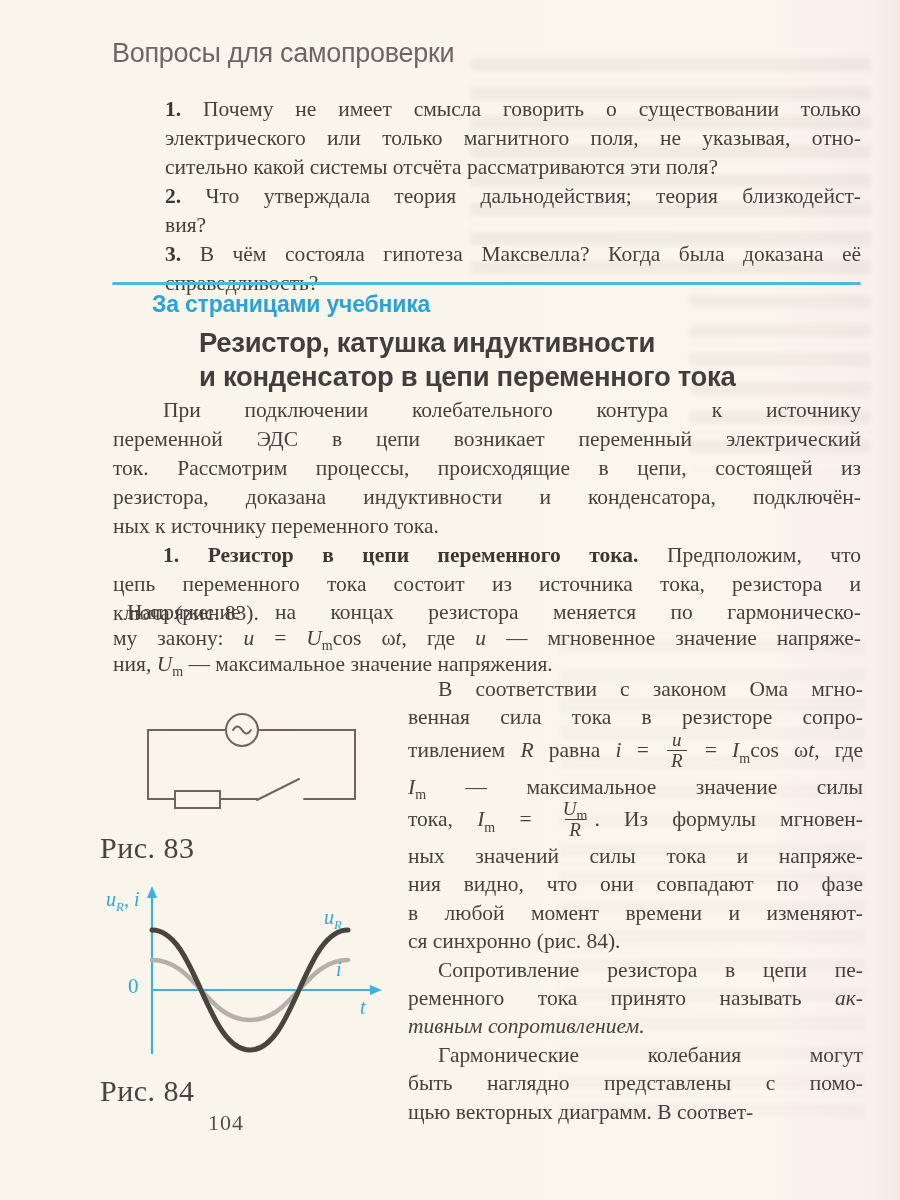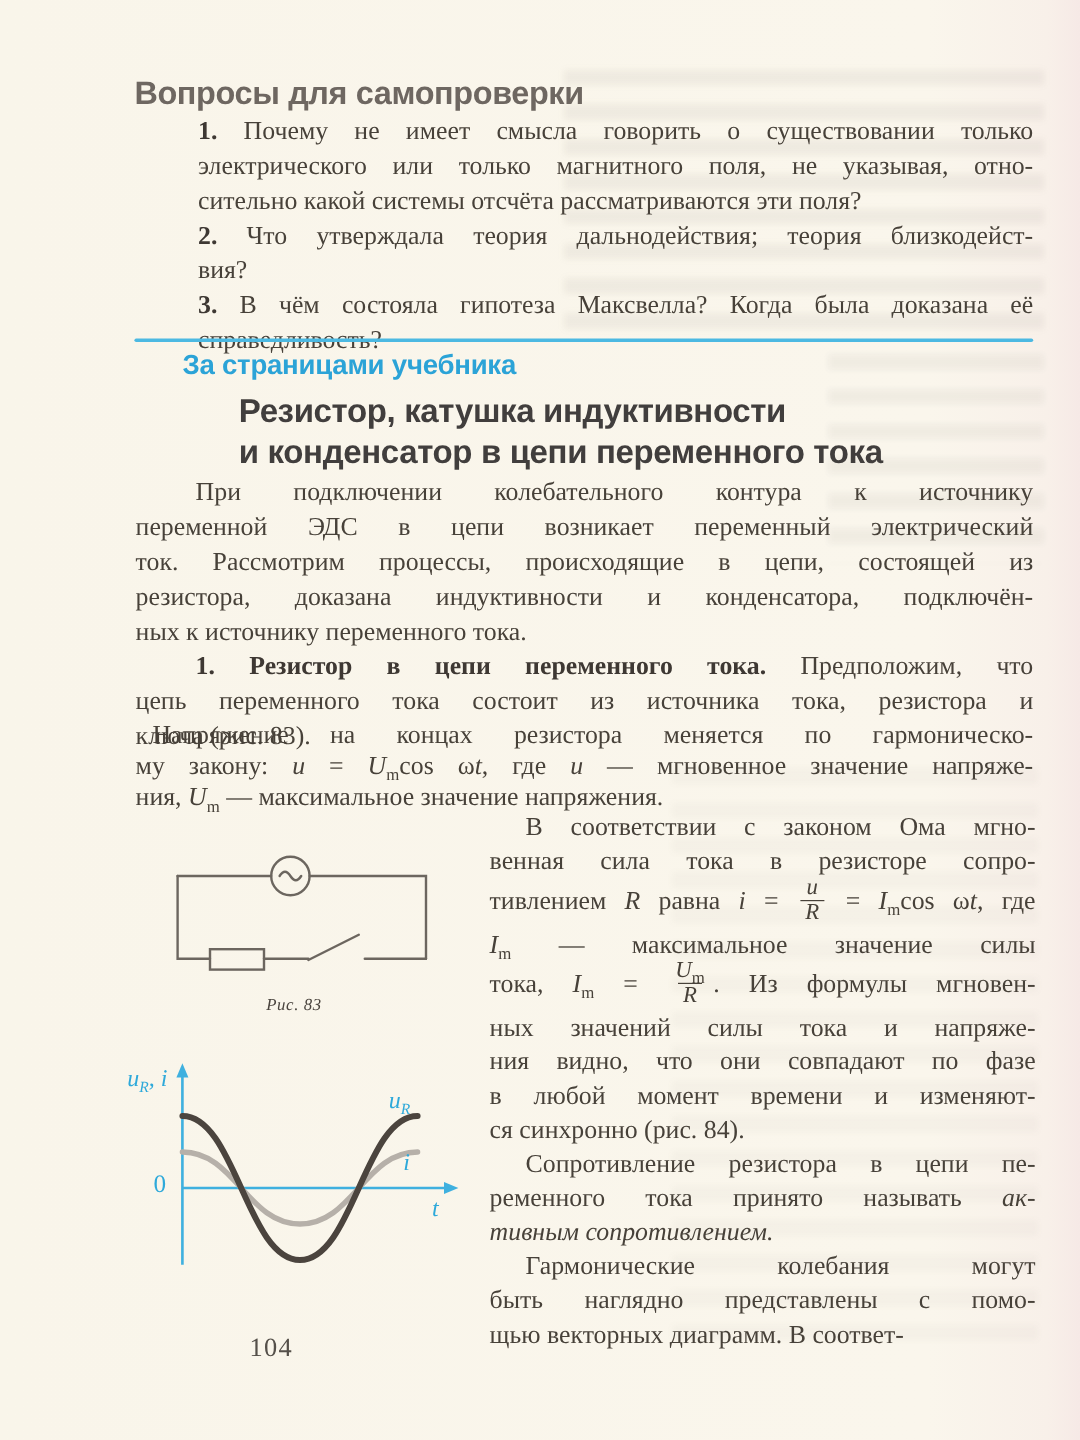--- a/index.html
+++ b/index.html
@@ -43,36 +43,36 @@
   .mi{font-style:italic;}
   sub{font-size:14px;line-height:0;}
   .frac{
     display:inline-flex;flex-direction:column;align-items:center;
     vertical-align:middle;font-size:19px;line-height:1.05;
     margin:0 3px;position:relative;top:-2px;
   }
   .fnum{padding:0 4px;}
   .fden{padding:0 4px;border-top:1.6px solid #474139;}
   
-  .caption{font-style:italic;font-size:14px;color:#4a443e;letter-spacing:.5px;text-align:center;}
+  .caption{font-size:30px;color:#4a443e;letter-spacing:.5px;text-align:left;}
   .glabel{font-style:italic;font-size:20px;color:#2ea9da;position:absolute;}
   .glabel sub{font-size:13px;}
   .pagenum{font-size:22px;color:#55504a;letter-spacing:1px;}
   svg{display:block;}
 </style>
 </head>
 <body>
 
 <div class="page">
 
   <div class="ghost" style="left:470px;top:58px;width:400px;height:225px;"></div>
   <div class="ghost" style="left:690px;top:295px;width:180px;height:175px;opacity:.9;"></div>
   <div class="ghost" style="left:560px;top:640px;width:305px;height:490px;opacity:.55;"></div>
 
-  <div class="layer q-title" style="left:112px;top:63px;font-weight:bold;">Вопросы для самопроверки</div>
+  <div class="layer q-title" style="left:112px;top:38px;">Вопросы для самопроверки</div>
 
   <div class="layer txt" style="left:165px;top:95px;width:696px;">
     <div class="ln"><span class="qnum">1.</span> <span>Почему не имеет смысла говорить о существовании только</span></div>
     <div class="ln">электрического или только магнитного поля, не указывая, отно-</div>
     <div class="ln last">сительно какой системы отсчёта рассматриваются эти поля?</div>
     <div class="ln"><span class="qnum">2.</span> <span>Что утверждала теория дальнодействия; теория близкодейст-</span></div>
     <div class="ln last">вия?</div>
     <div class="ln"><span class="qnum">3.</span> <span>В чём состояла гипотеза Максвелла? Когда была доказана её</span></div>
     <div class="ln last">справедливость?</div>
   </div>
@@ -135,20 +135,21 @@
         <path d="M52 78 C96 78 106 138 150 138 C194 138 204 78 248 78" fill="none" stroke="#b6b0a9" stroke-width="4.5" stroke-linecap="round"></path>
 
         <path d="M52 48 C96 48 106 168 150 168 C194 168 204 48 248 48" fill="none" stroke="#4b443e" stroke-width="5" stroke-linecap="round"></path>
       </svg>
       <div class="glabel" style="left:6px;top:6px;text-align:right;"><span>u</span><sub>R</sub><span>, i</span></div>
       <div class="glabel" style="left:28px;top:92px;font-style:normal;font-size:21px;">0</div>
       <div class="glabel" style="left:260px;top:114px;">t</div>
       <div class="glabel" style="left:224px;top:24px;"><span>u</span><sub>R</sub></div>
       <div class="glabel" style="left:236px;top:76px;">i</div>
     </div>
+    <div class="caption" style="margin-top:12px;">Рис. 84</div>
   </div>
 
   <div class="layer txt" style="left:408px;top:675px;width:455px;line-height:28.4px;">
     <div class="ln ind30">В соответствии с законом Ома мгно-</div>
     <div class="ln">венная сила тока в резисторе сопро-</div>
     <div class="ln"><span>тивлением </span><span class="mi">R</span><span> равна </span><span class="mi">i</span><span> = </span><span class="frac">
           <span class="fnum mi">u</span>
           <span class="fden mi">R</span>
         </span><span> = </span><span class="mi">I</span><sub>m</sub><span>cos ω</span><span class="mi">t</span><span>, где</span></div>
     <div class="ln"><span class="mi">I</span><sub>m</sub><span> — максимальное значение силы</span></div>

